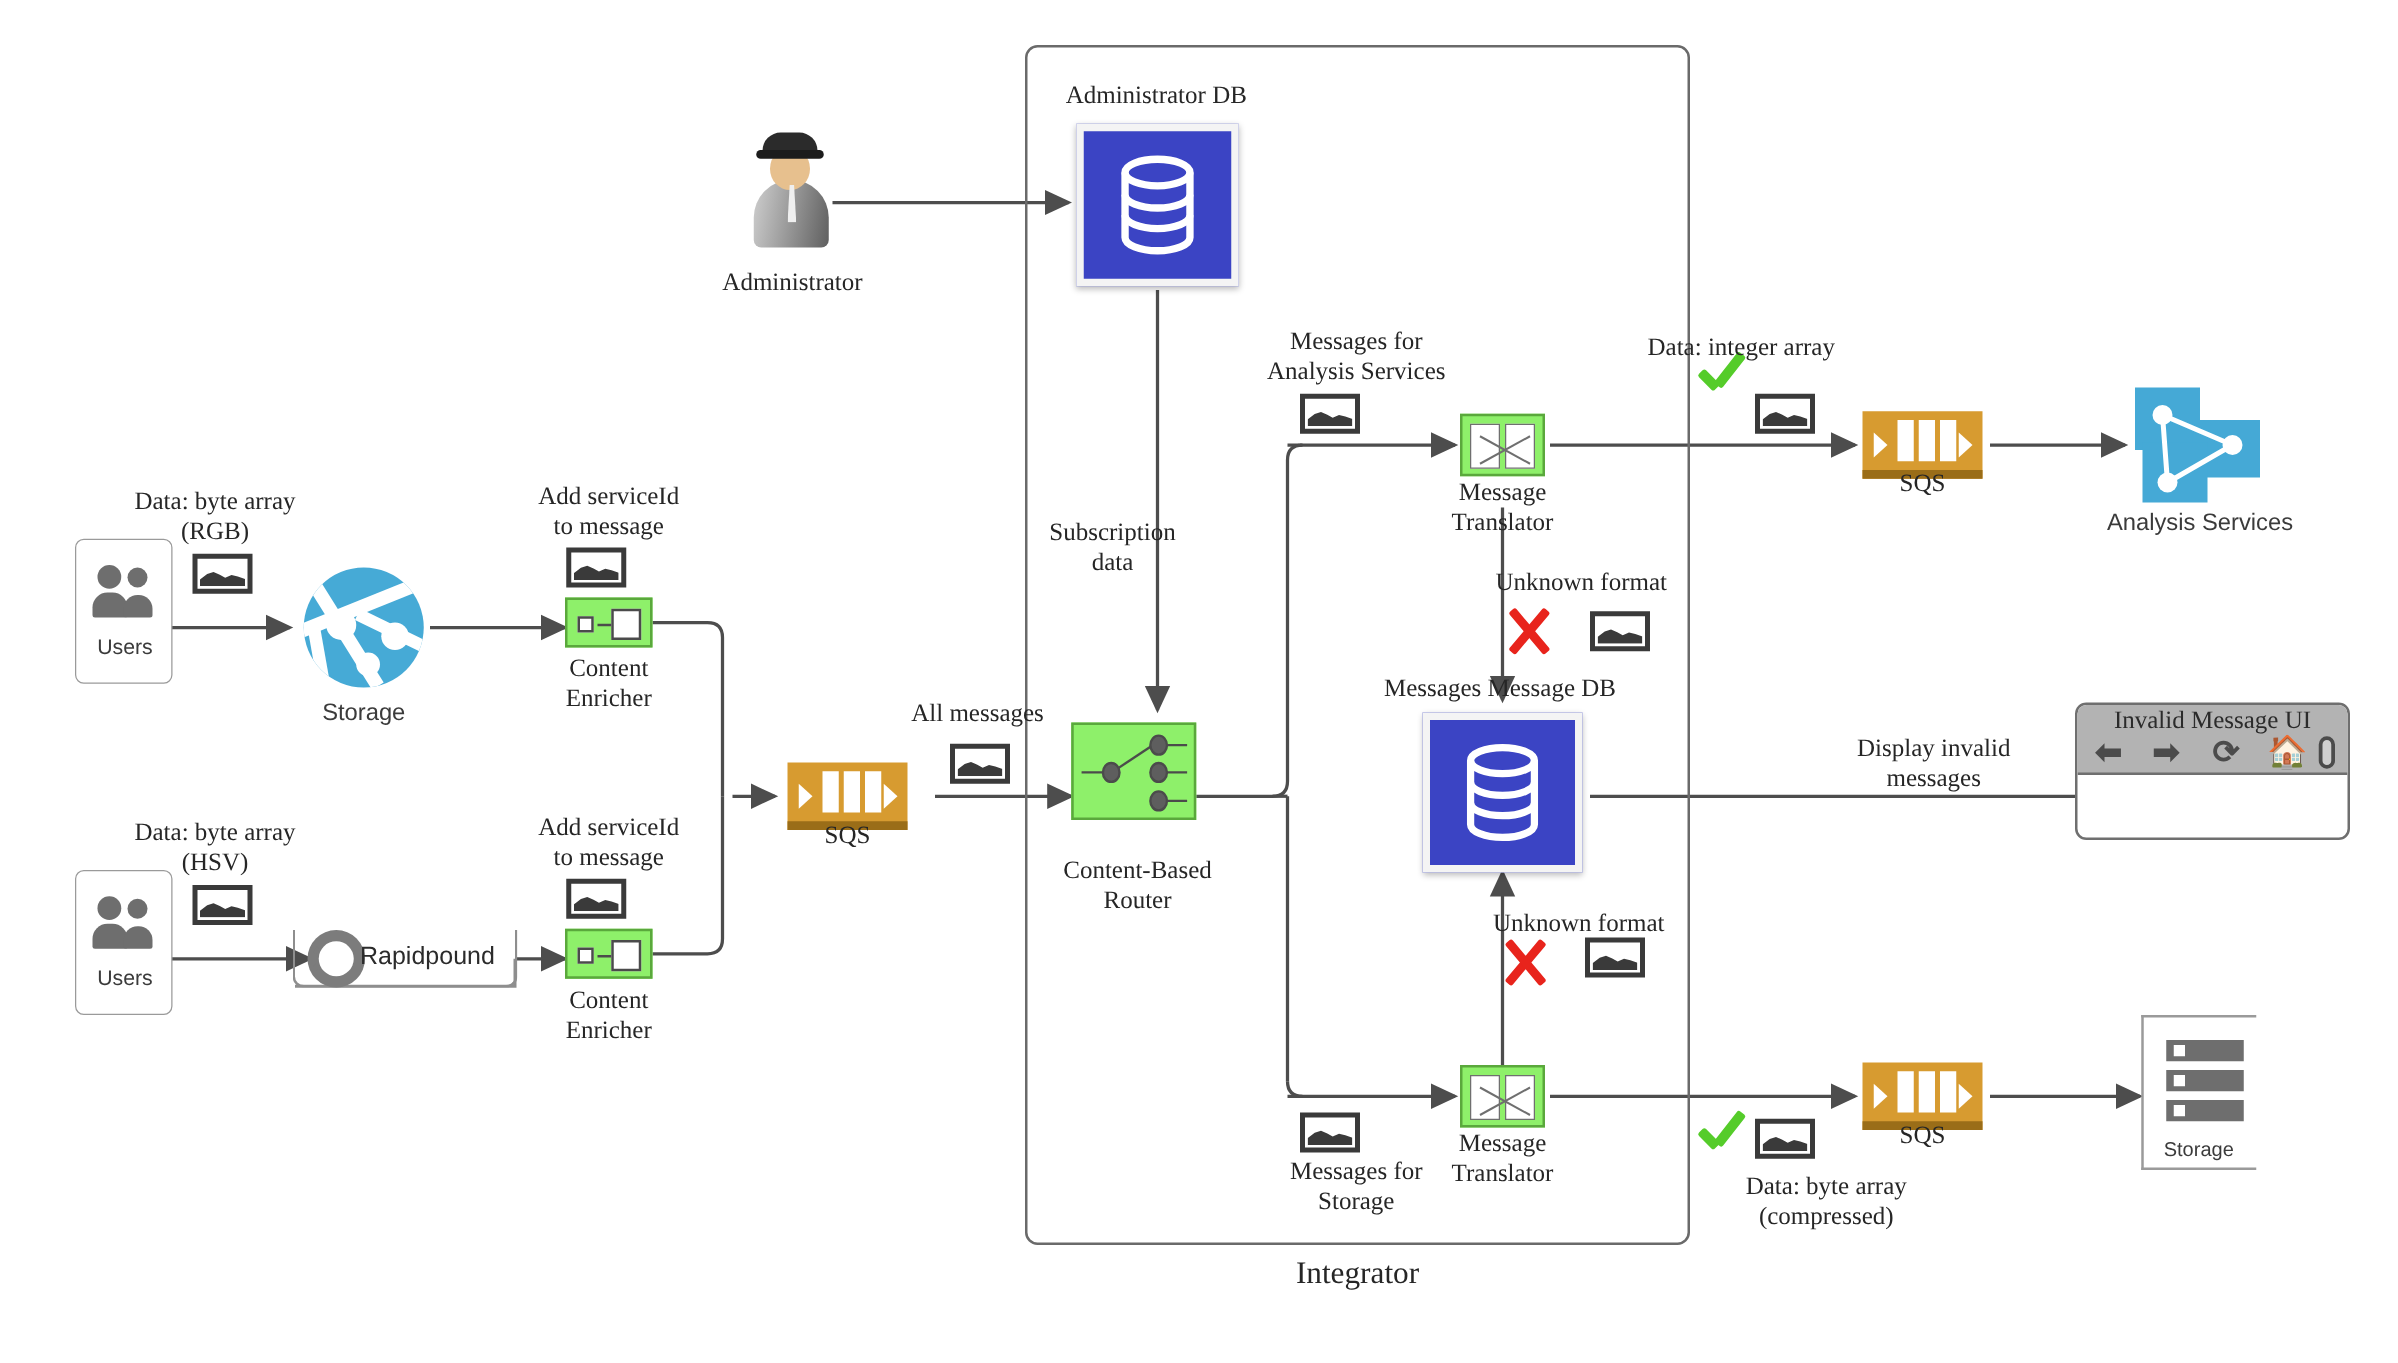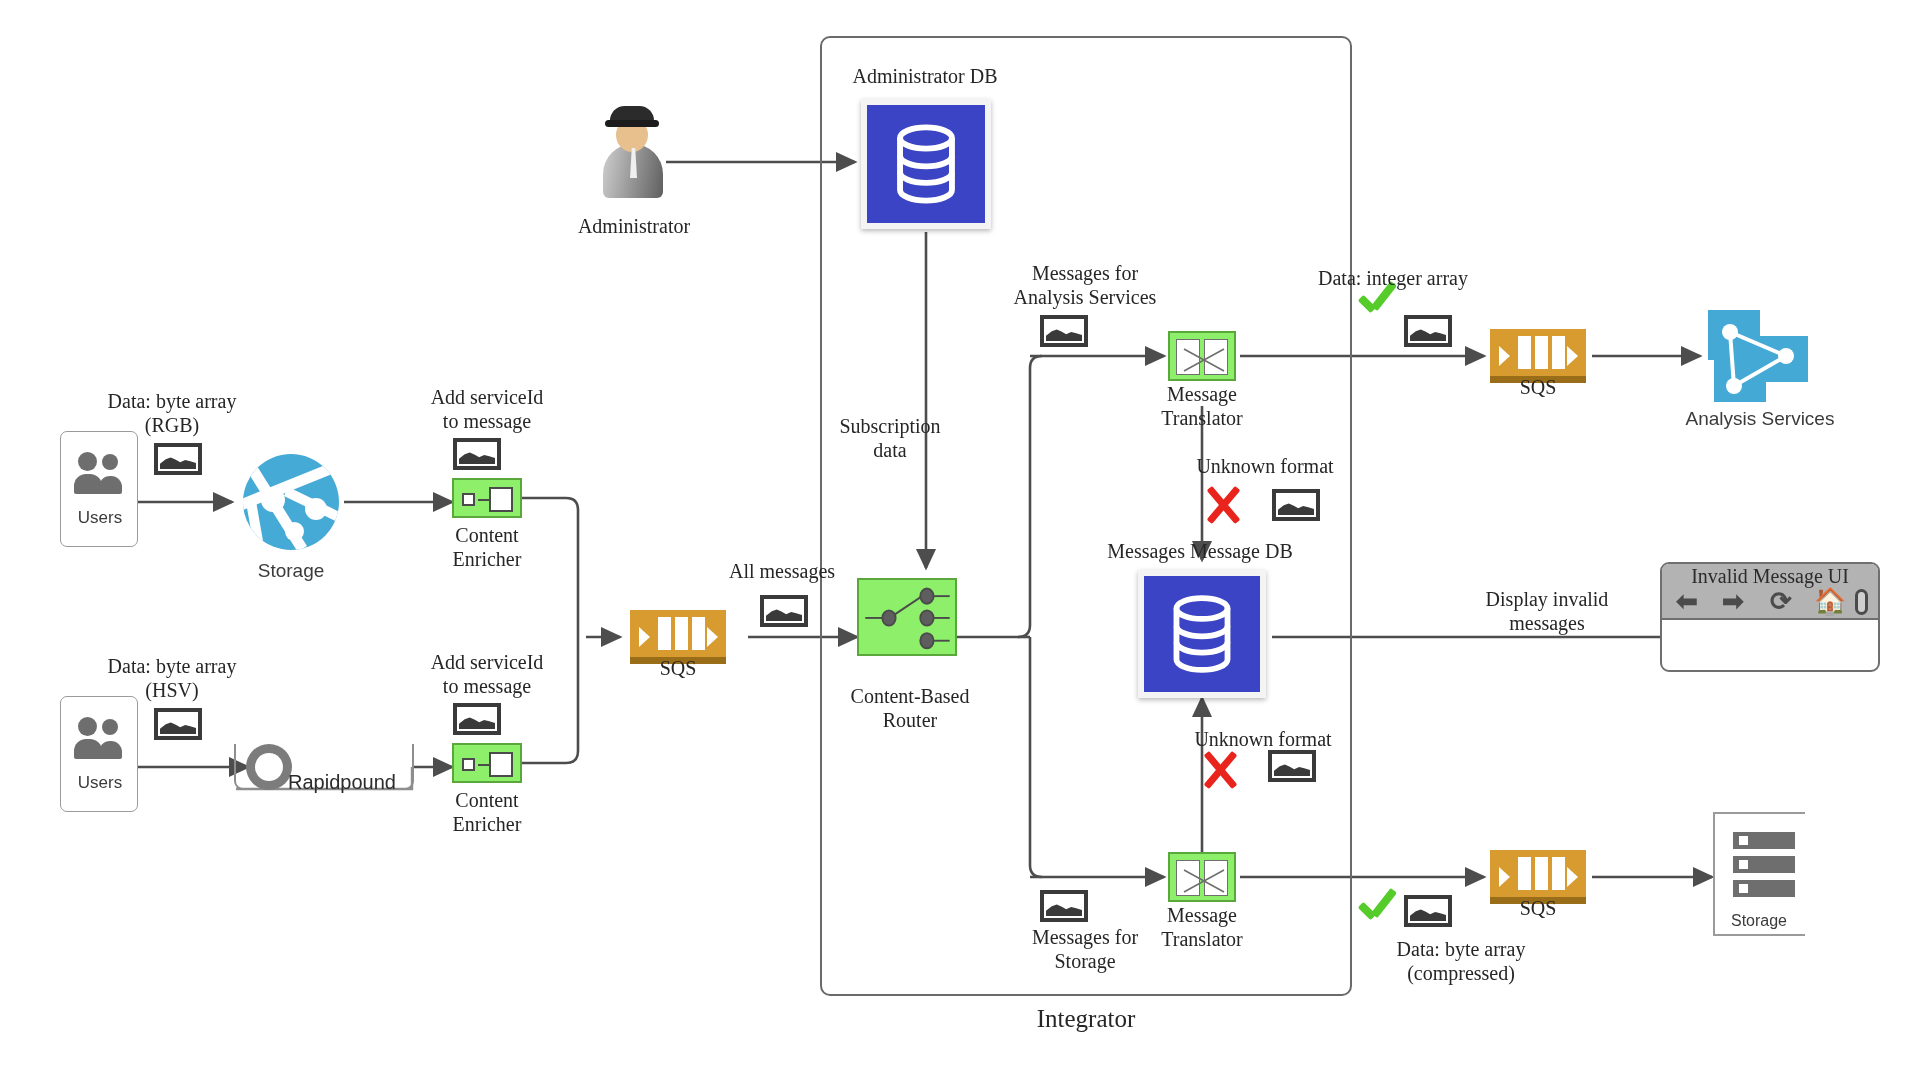--- a/index.html
+++ b/index.html
@@ -236,21 +236,21 @@
   </div>
 
   <div class="rp-box" style="left:234px;top:744px;width:180px;height:46px;"></div>
   <div class="aperture" style="left:246px;top:744px;">
     <span class="blade" style="transform:translate(-50%,-50%) rotate(0deg);"></span>
     <span class="blade" style="transform:translate(-50%,-50%) rotate(72deg);"></span>
     <span class="blade" style="transform:translate(-50%,-50%) rotate(144deg);"></span>
     <span class="blade" style="transform:translate(-50%,-50%) rotate(216deg);"></span>
     <span class="blade" style="transform:translate(-50%,-50%) rotate(288deg);"></span>
   </div>
-  <div class="lbl lbl-sans" style="left:288px;top:754px;width:130px;text-align:left;font-size:20px;color:#2b2b2b;margin-top:17px;">Rapidpound</div>
+  <div class="lbl lbl-sans" style="left:288px;top:754px;width:130px;text-align:left;font-size:20px;color:#2b2b2b;">Rapidpound</div>
 
   <div class="lbl" style="left:421px;top:651px;width:132px;">Add serviceId
 to message</div>
   <div class="msgicon" style="left:453px;top:703px;">
     <i></i>
   </div>
   <div class="eip enricher" style="left:452px;top:743px;">
     <span class="sq-s"></span>
     <span class="ar"></span>
     <span class="sq-b"></span>

